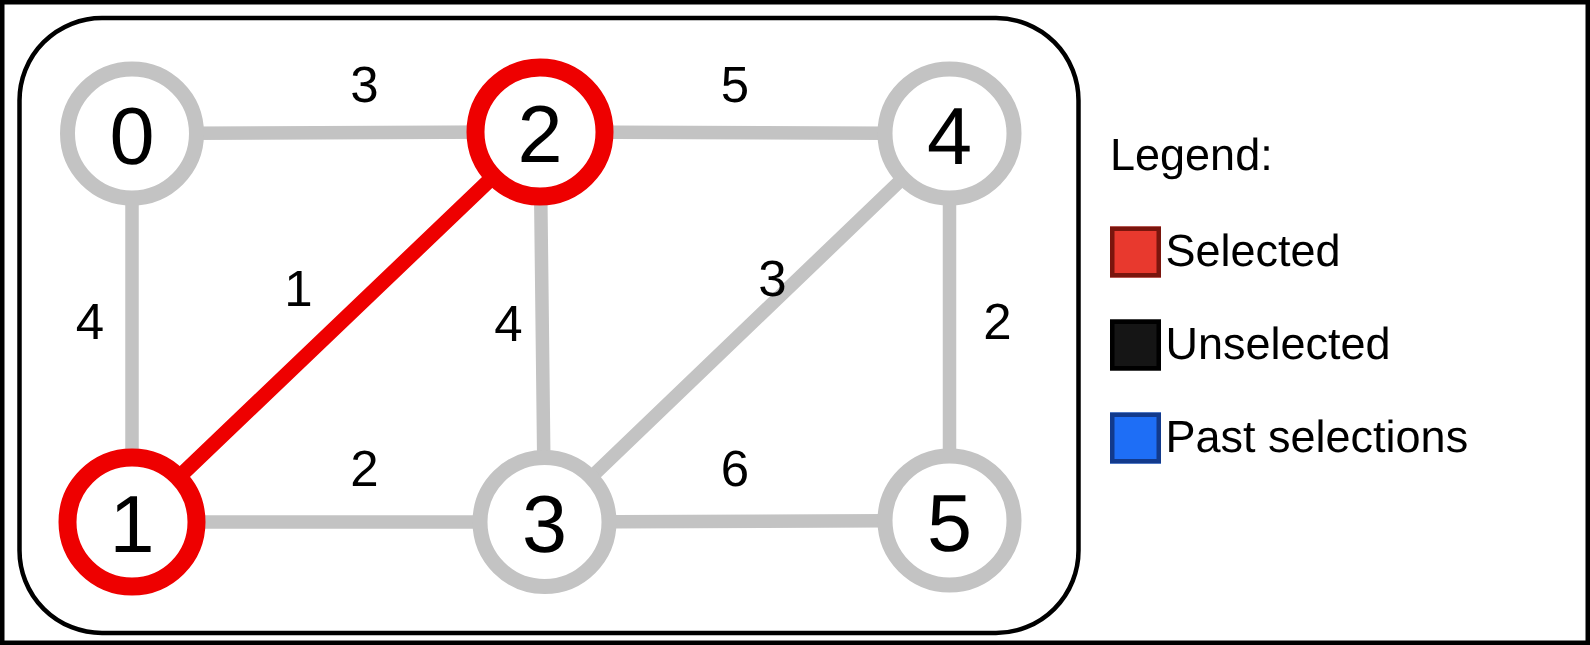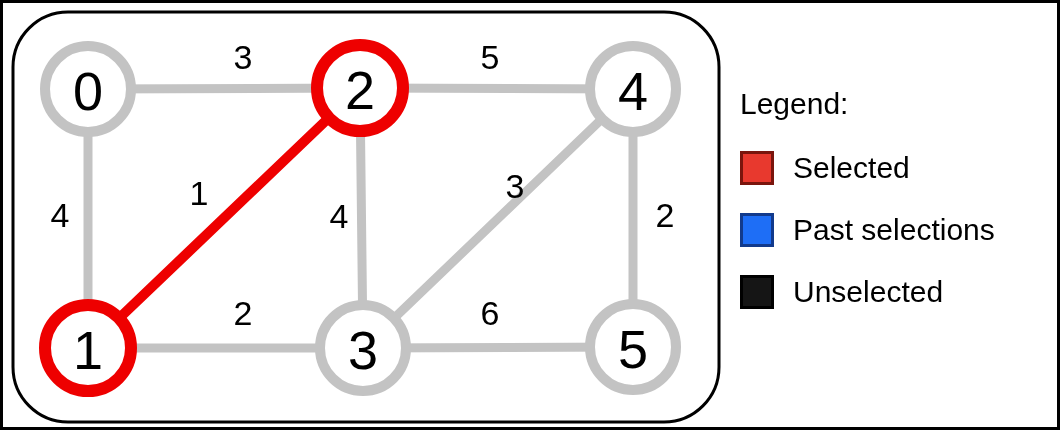--- a/index.html
+++ b/index.html
@@ -9,21 +9,21 @@
     height: 430px;
     box-sizing: border-box;
     border: 3px solid #000000;
     background: #ffffff;
     font-family: "Liberation Sans", sans-serif;
     overflow: hidden;
   }
   .graph-svg { position: absolute; left: 0; top: 0; }
   .legend { position: absolute; left: 737px; top: 84px; color: #000000; }
   .legend-title { font-size: 30px; margin: 0 0 30px 0; }
-  .legend-item { display: flex; align-items: center; margin-bottom: 28px; gap: 16px; }
+  .legend-item { display: flex; align-items: center; margin-bottom: 28px; }
   .legend-swatch {
     width: 34px; height: 34px;
     box-sizing: border-box;
     border: 3px solid #000000;
     margin-right: 3px;
     flex: 0 0 auto;
   }
   .legend-label { font-size: 30px; }
 </style>
 </head>
@@ -66,22 +66,22 @@
 
   <div class="legend">
     <div class="legend-title">Legend:</div>
 
     <div class="legend-item">
       <span class="legend-swatch" style="background: rgb(232, 57, 46); border-color: rgb(122, 21, 13);"></span>
       <span class="legend-label">Selected</span>
     </div>
 
     <div class="legend-item">
-      <span class="legend-swatch" style="background: rgb(30, 110, 246); border-color: rgb(18, 58, 140);"></span>
-      <span class="legend-label">Past selections</span>
+      <span class="legend-swatch" style="background: rgb(21, 21, 21); border-color: rgb(0, 0, 0);"></span>
+      <span class="legend-label">Unselected</span>
     </div>
 
     <div class="legend-item">
-      <span class="legend-swatch" style="background: rgb(21, 21, 21); border-color: rgb(0, 0, 0);"></span>
-      <span class="legend-label">Unselected</span>
+      <span class="legend-swatch" style="background: rgb(30, 110, 246); border-color: rgb(18, 58, 140);"></span>
+      <span class="legend-label">Past selections</span>
     </div>
   </div>
 </div>
 
 </body></html>

